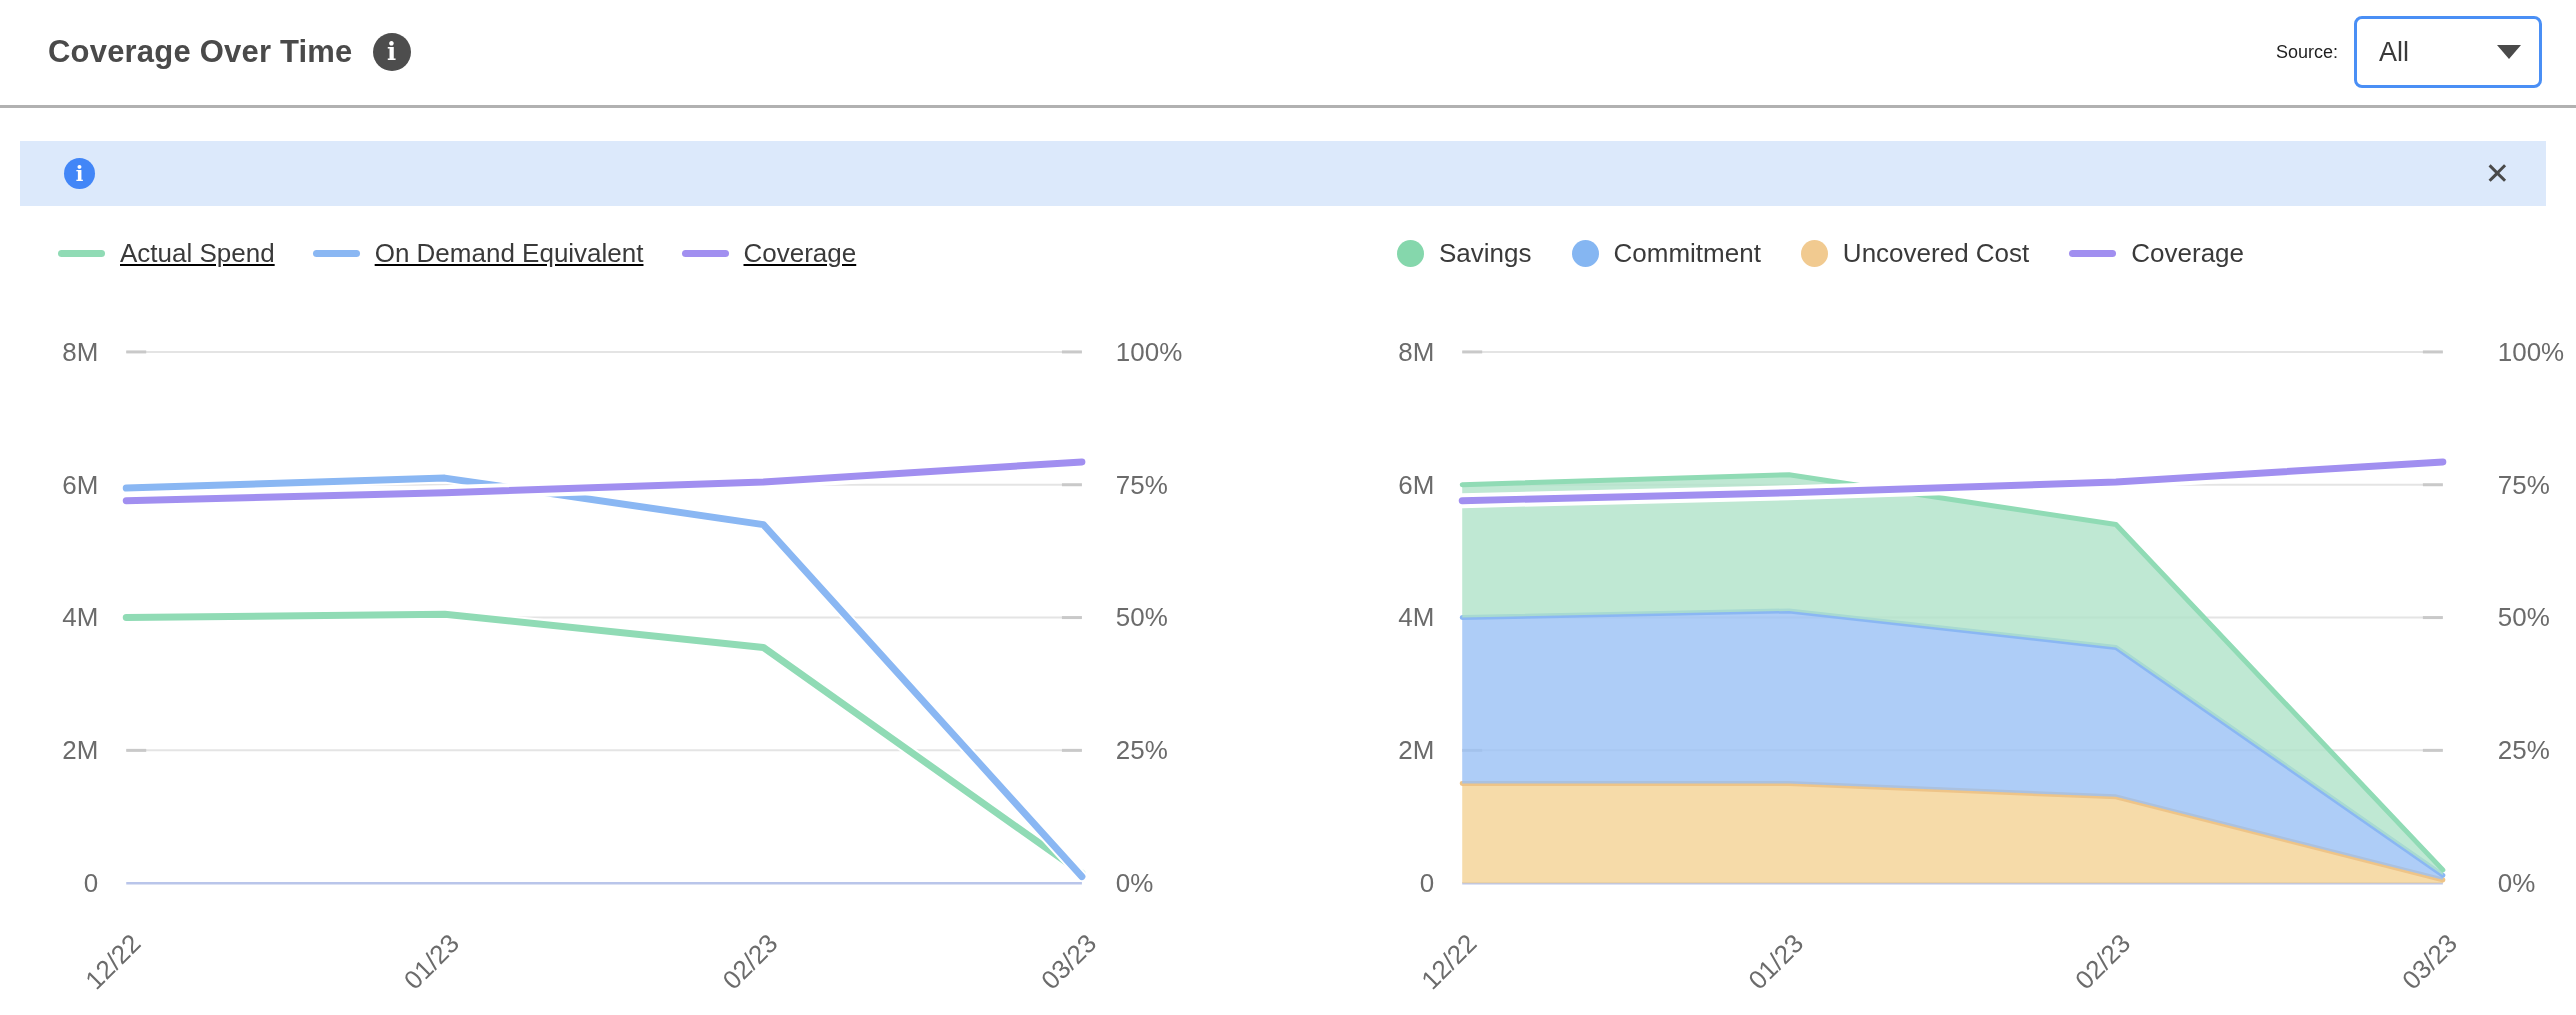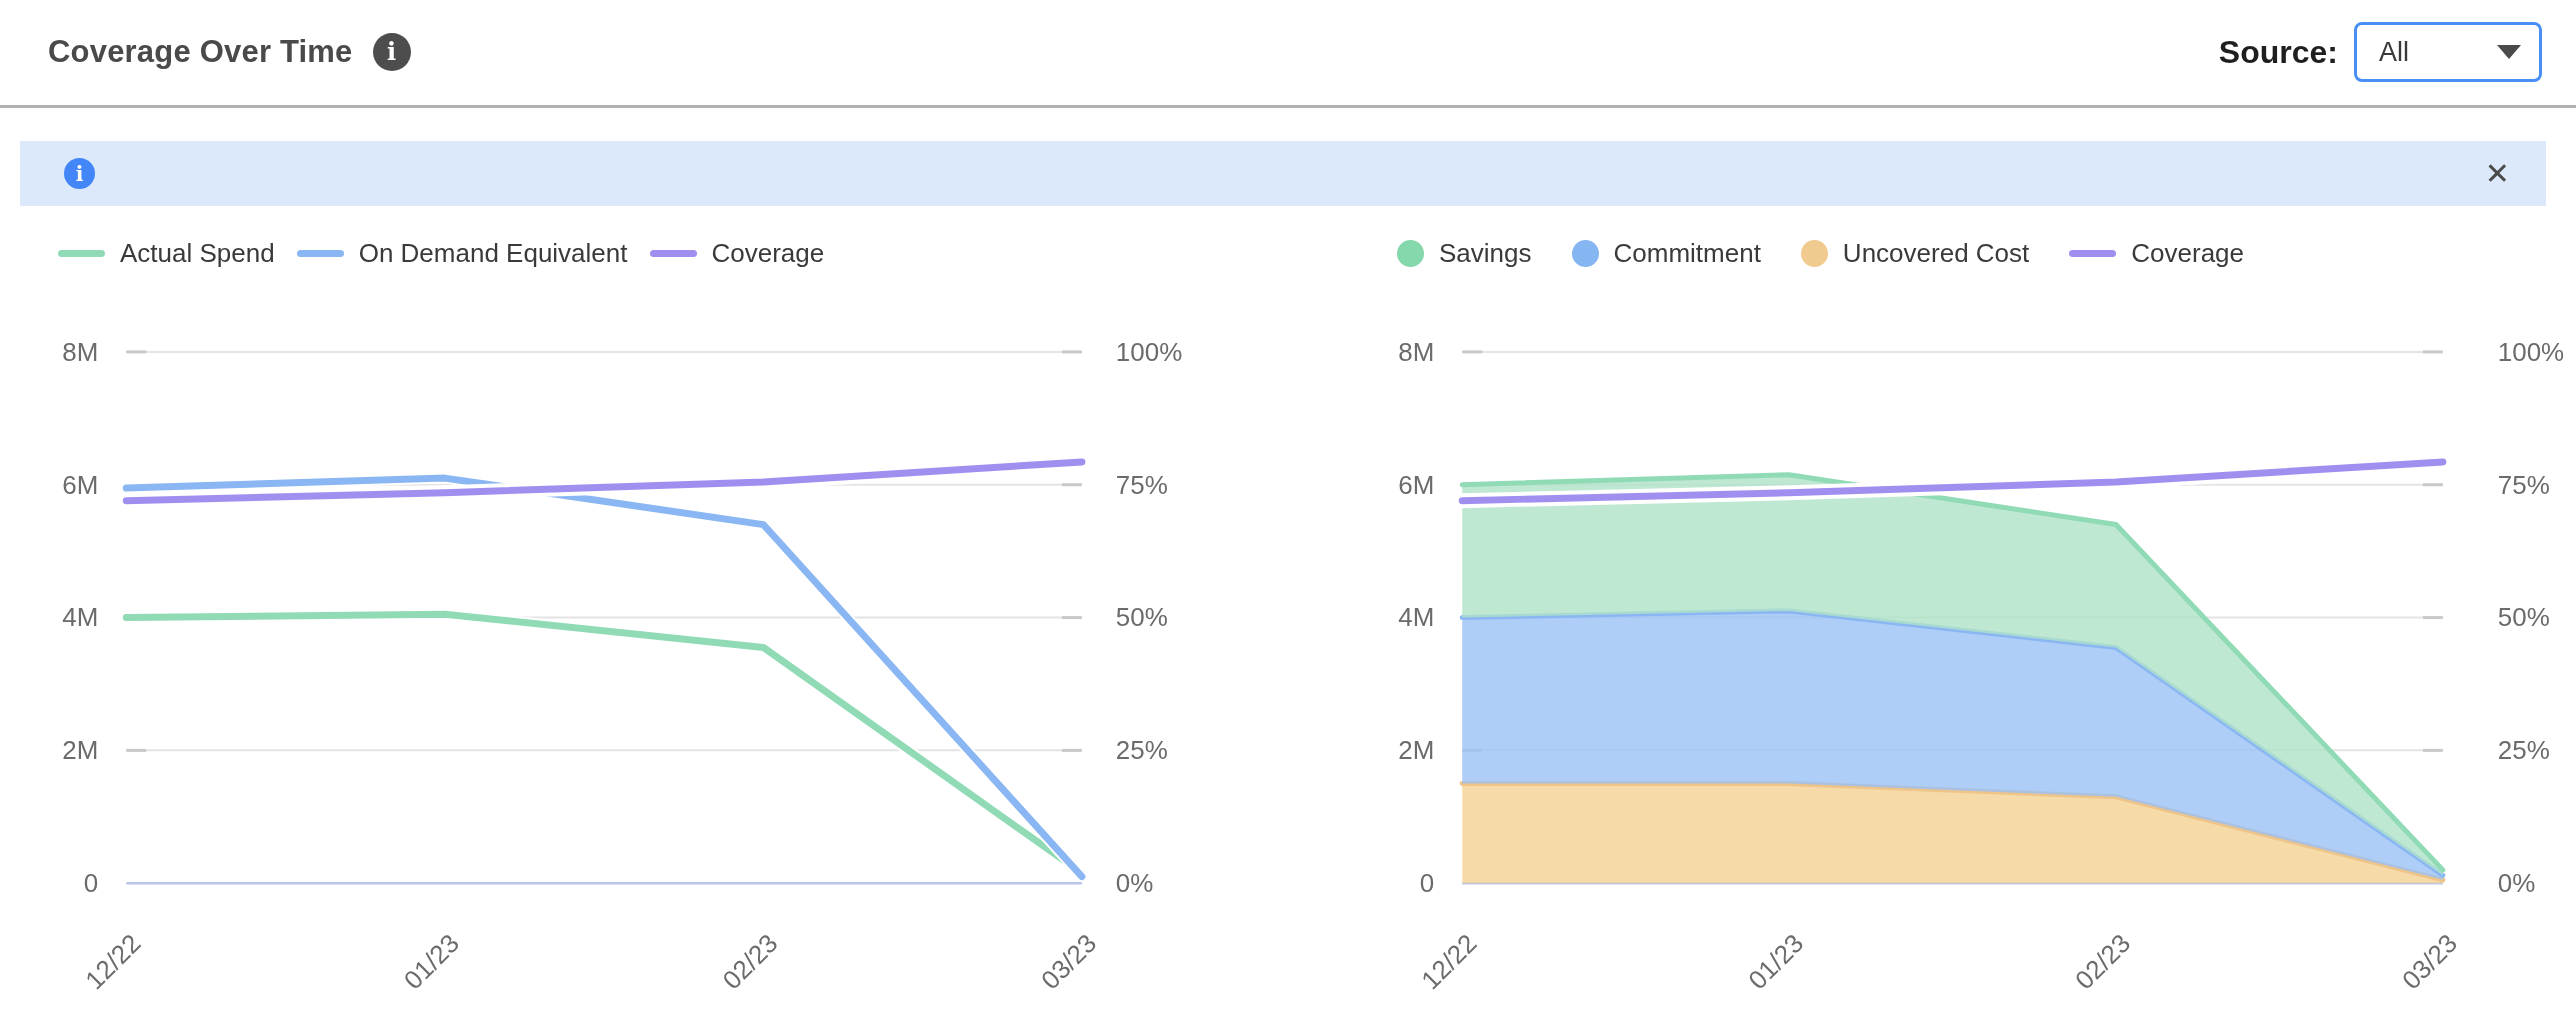--- a/index.html
+++ b/index.html
@@ -9,42 +9,42 @@
   
   .header{position:absolute;left:0;top:0;width:2576px;height:104px;
           display:flex;align-items:center;justify-content:space-between;
           padding:0 34px 0 48px;box-sizing:border-box;}
   .title-wrap{display:flex;align-items:center;gap:20px;}
   .page-title{font-size:31px;font-weight:bold;color:#4a4a4a;letter-spacing:0.2px;}
   .info-badge{width:38px;height:38px;border-radius:50%;background:#4d4d4d;color:#fff;
               display:flex;align-items:center;justify-content:center;
               font-family:"DejaVu Serif",serif;font-weight:bold;font-size:24px;line-height:1;}
   .source-wrap{display:flex;align-items:center;gap:16px;}
-  .source-label{font-size:32px;font-weight:bold;color:#1f1f1f;}
-  .dropdown{width:188px;height:60px;border:3px solid #4a8ff5;border-radius:8px;
+  .source-label{font-size:18px;font-weight:normal;color:#1f1f1f;}
+  .dropdown{width:188px;height:72px;border:3px solid #4a8ff5;border-radius:8px;
             display:flex;align-items:center;justify-content:space-between;
             padding:0 18px 0 22px;box-sizing:border-box;background:#fff;cursor:pointer;}
   .dropdown-value{font-size:27px;color:#3a3a3a;}
   .caret{width:0;height:0;border-left:12px solid transparent;border-right:12px solid transparent;
          border-top:14px solid #4a4a4a;}
   .divider{position:absolute;left:0;top:105px;width:2576px;height:3px;background:#b1b1b1;}
 
   
   .banner{position:absolute;left:20px;top:141px;width:2526px;height:65px;background:#dce9fb;
           display:flex;align-items:center;padding:0 60px 0 44px;box-sizing:border-box;}
   .banner-icon{width:31px;height:31px;border-radius:50%;background:#4286f7;color:#fff;flex:0 0 31px;
                display:flex;align-items:center;justify-content:center;
                font-family:"DejaVu Serif",serif;font-weight:bold;font-size:20px;line-height:1;}
   .banner-text{margin-left:26px;font-size:25px;color:#2d2d2d;}
   .banner-close{position:absolute;right:36px;top:50%;transform:translateY(-50%);
                 font-size:30px;color:#4a4a4a;cursor:pointer;line-height:1;}
 
   
   .legend{position:absolute;top:238px;display:flex;align-items:center;}
-  .legend.left{left:58px;gap:22px;}
+  .legend.left{left:58px;gap:38px;text-decoration:underline;}
   .legend.right{left:1397px;gap:40px;}
   .legend-item{display:flex;align-items:center;gap:15px;cursor:pointer;}
   .legend-label{font-size:26px;color:#3a3a3a;}
   .sw-line{width:47px;height:7px;border-radius:4px;}
   .sw-circle{width:27px;height:27px;border-radius:50%;}
 
   
   .chart-mount{position:absolute;top:300px;}
   #chart-left{left:40px;width:1239px;height:715px;}
   #chart-right{left:1379px;width:1197px;height:715px;}

